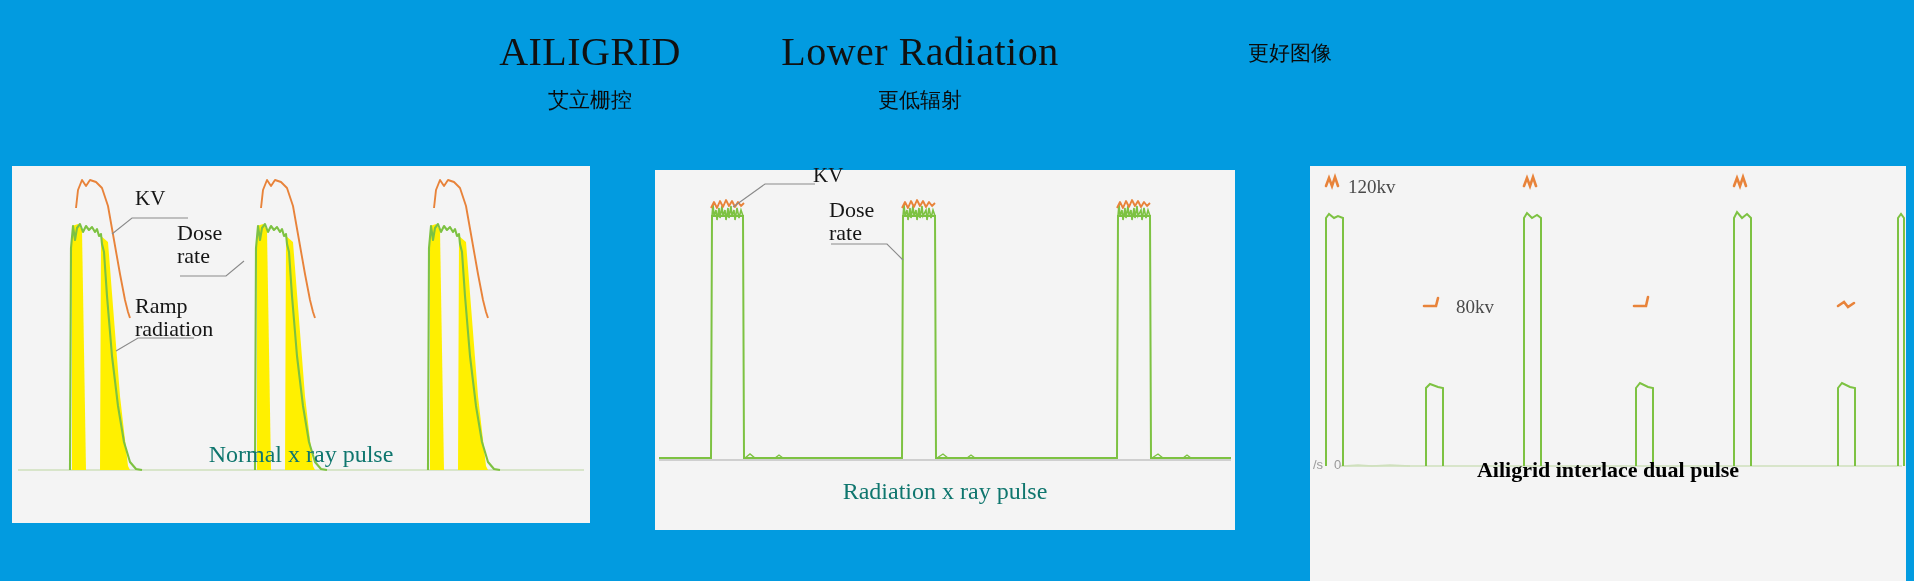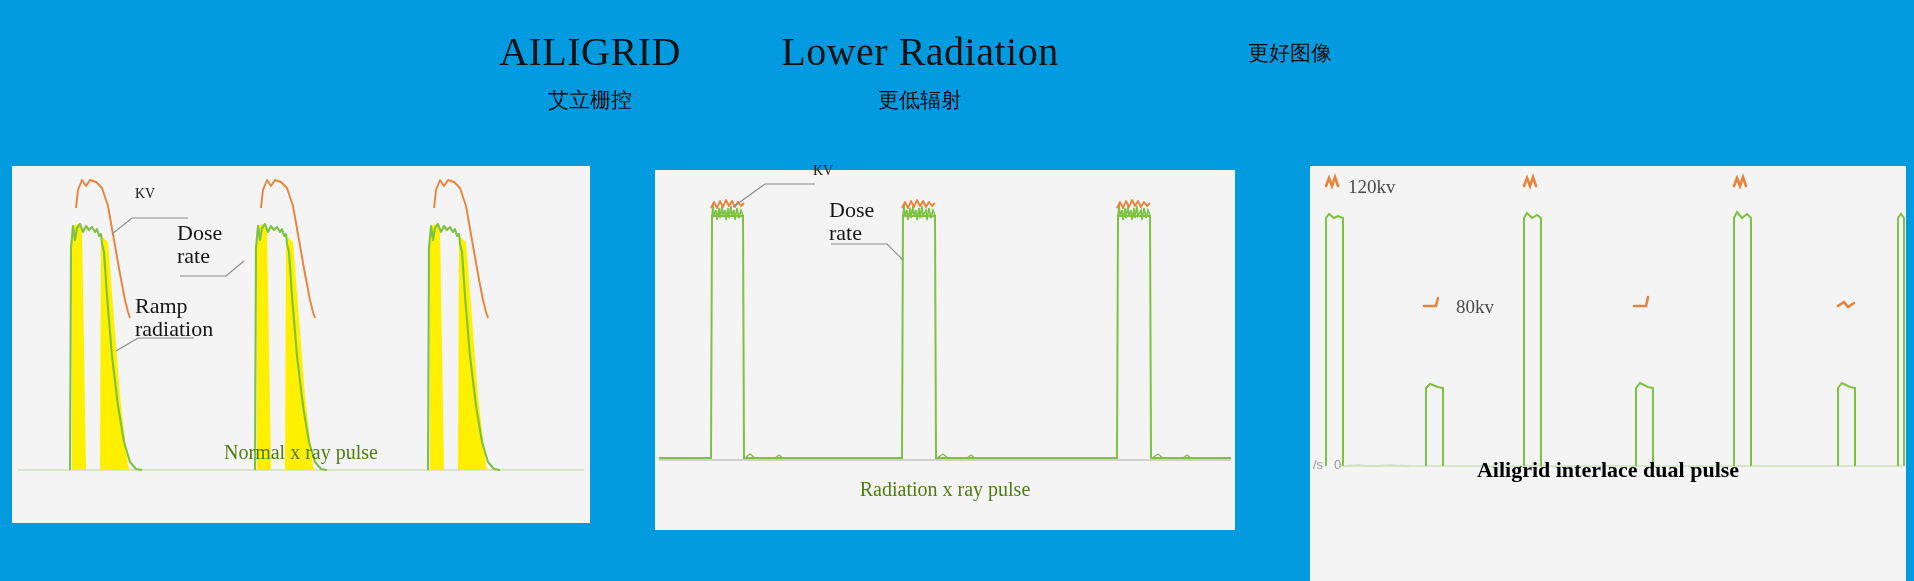--- a/index.html
+++ b/index.html
@@ -33,34 +33,34 @@
   }
   #panel0{left:12px;top:166px;width:578px;height:357px;}
   #panel1{left:655px;top:170px;width:580px;height:360px;}
   #panel2{left:1310px;top:166px;width:596px;height:456px;}
 
   .plot{position:absolute;left:0;top:0;width:100%;}
   .caption{
     position:absolute;left:0;width:100%;
     text-align:center;
     font-family:"Liberation Serif", serif;
-    font-size:20px;color:#4d7c0f;
+    font-size:24px;color:#0f766e;
   }
   #cap0{top:481px;}
   #cap1{top:497px;}
   #cap2{top:499px;font-weight:bold;font-size:22px;color:#000;}
 
   .annot{
     position:absolute;
     font-family:"Liberation Serif", serif;
     color:#151515;
     white-space:pre-line;
     line-height:1.05;
   }
-  .kvlabel{font-size:14px;}
+  .kvlabel{font-size:21px;}
   .doselabel{font-size:22px;}
   .ramplabel{font-size:22px;}
   .kvtag{
     position:absolute;
     font-family:"Liberation Serif", serif;
     font-size:19px;color:#4a4a4a;white-space:nowrap;
   }
   .axistag{
     position:absolute;
     font-family:"Liberation Sans", sans-serif;

